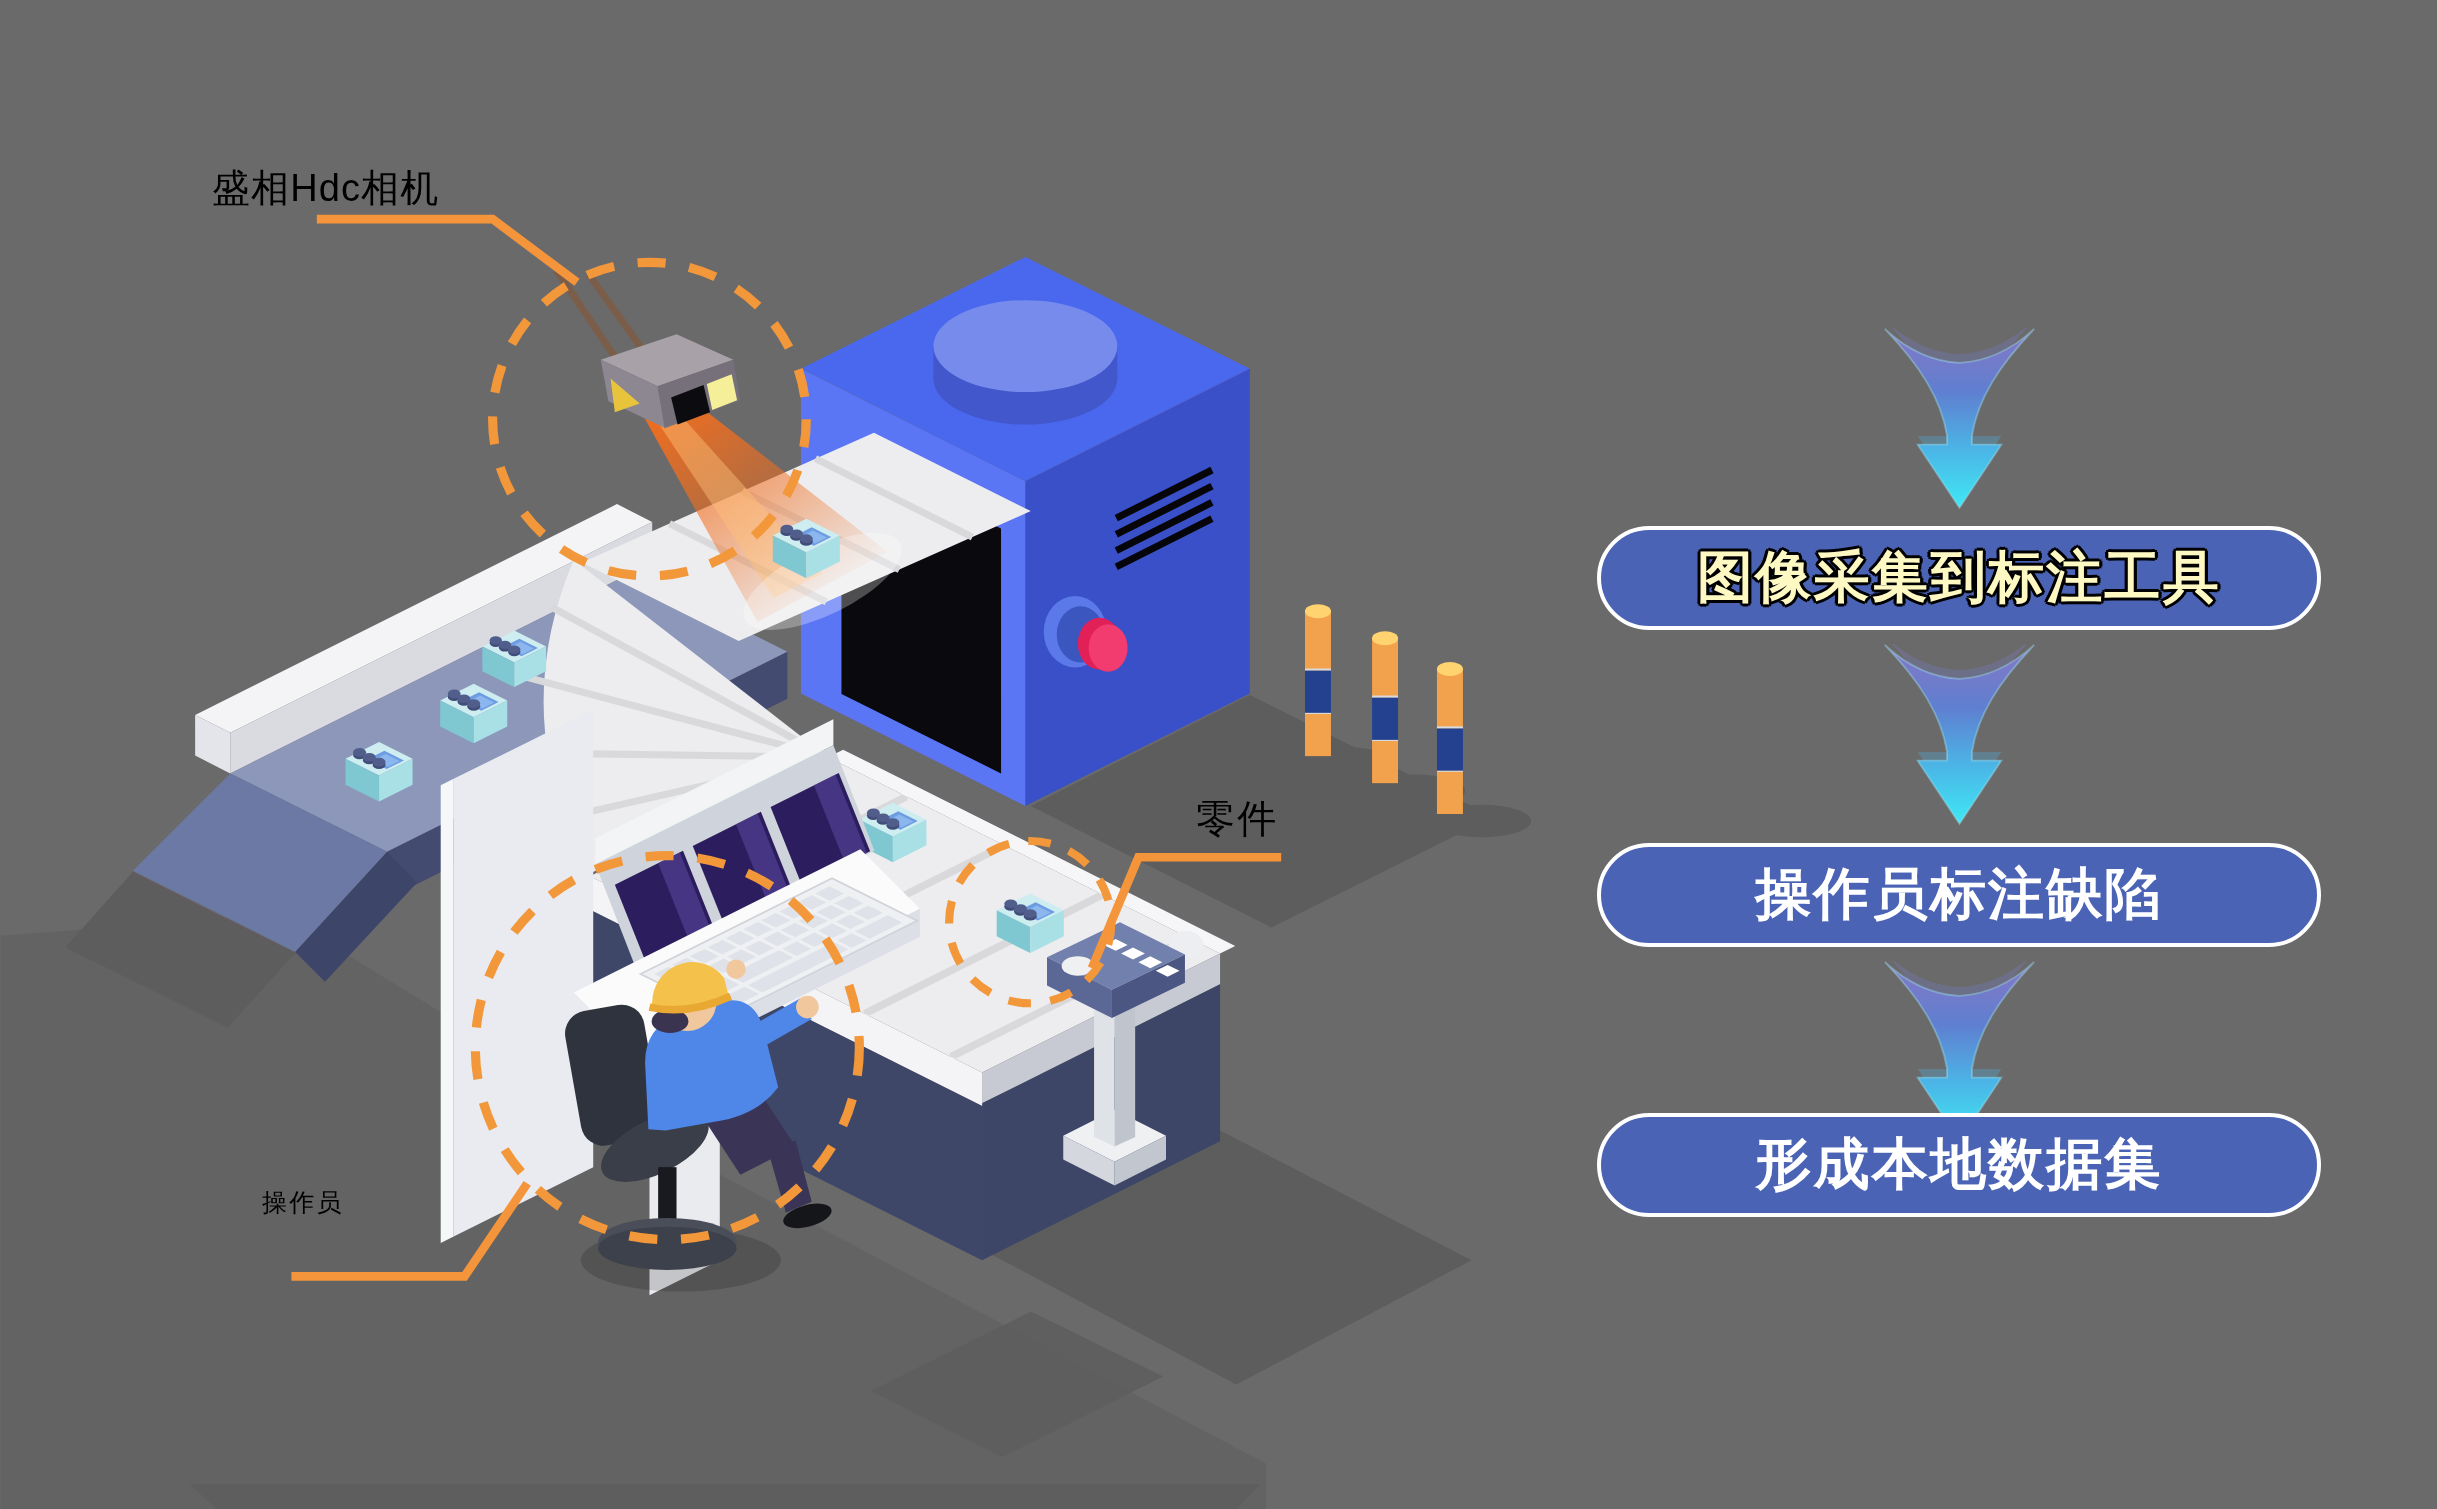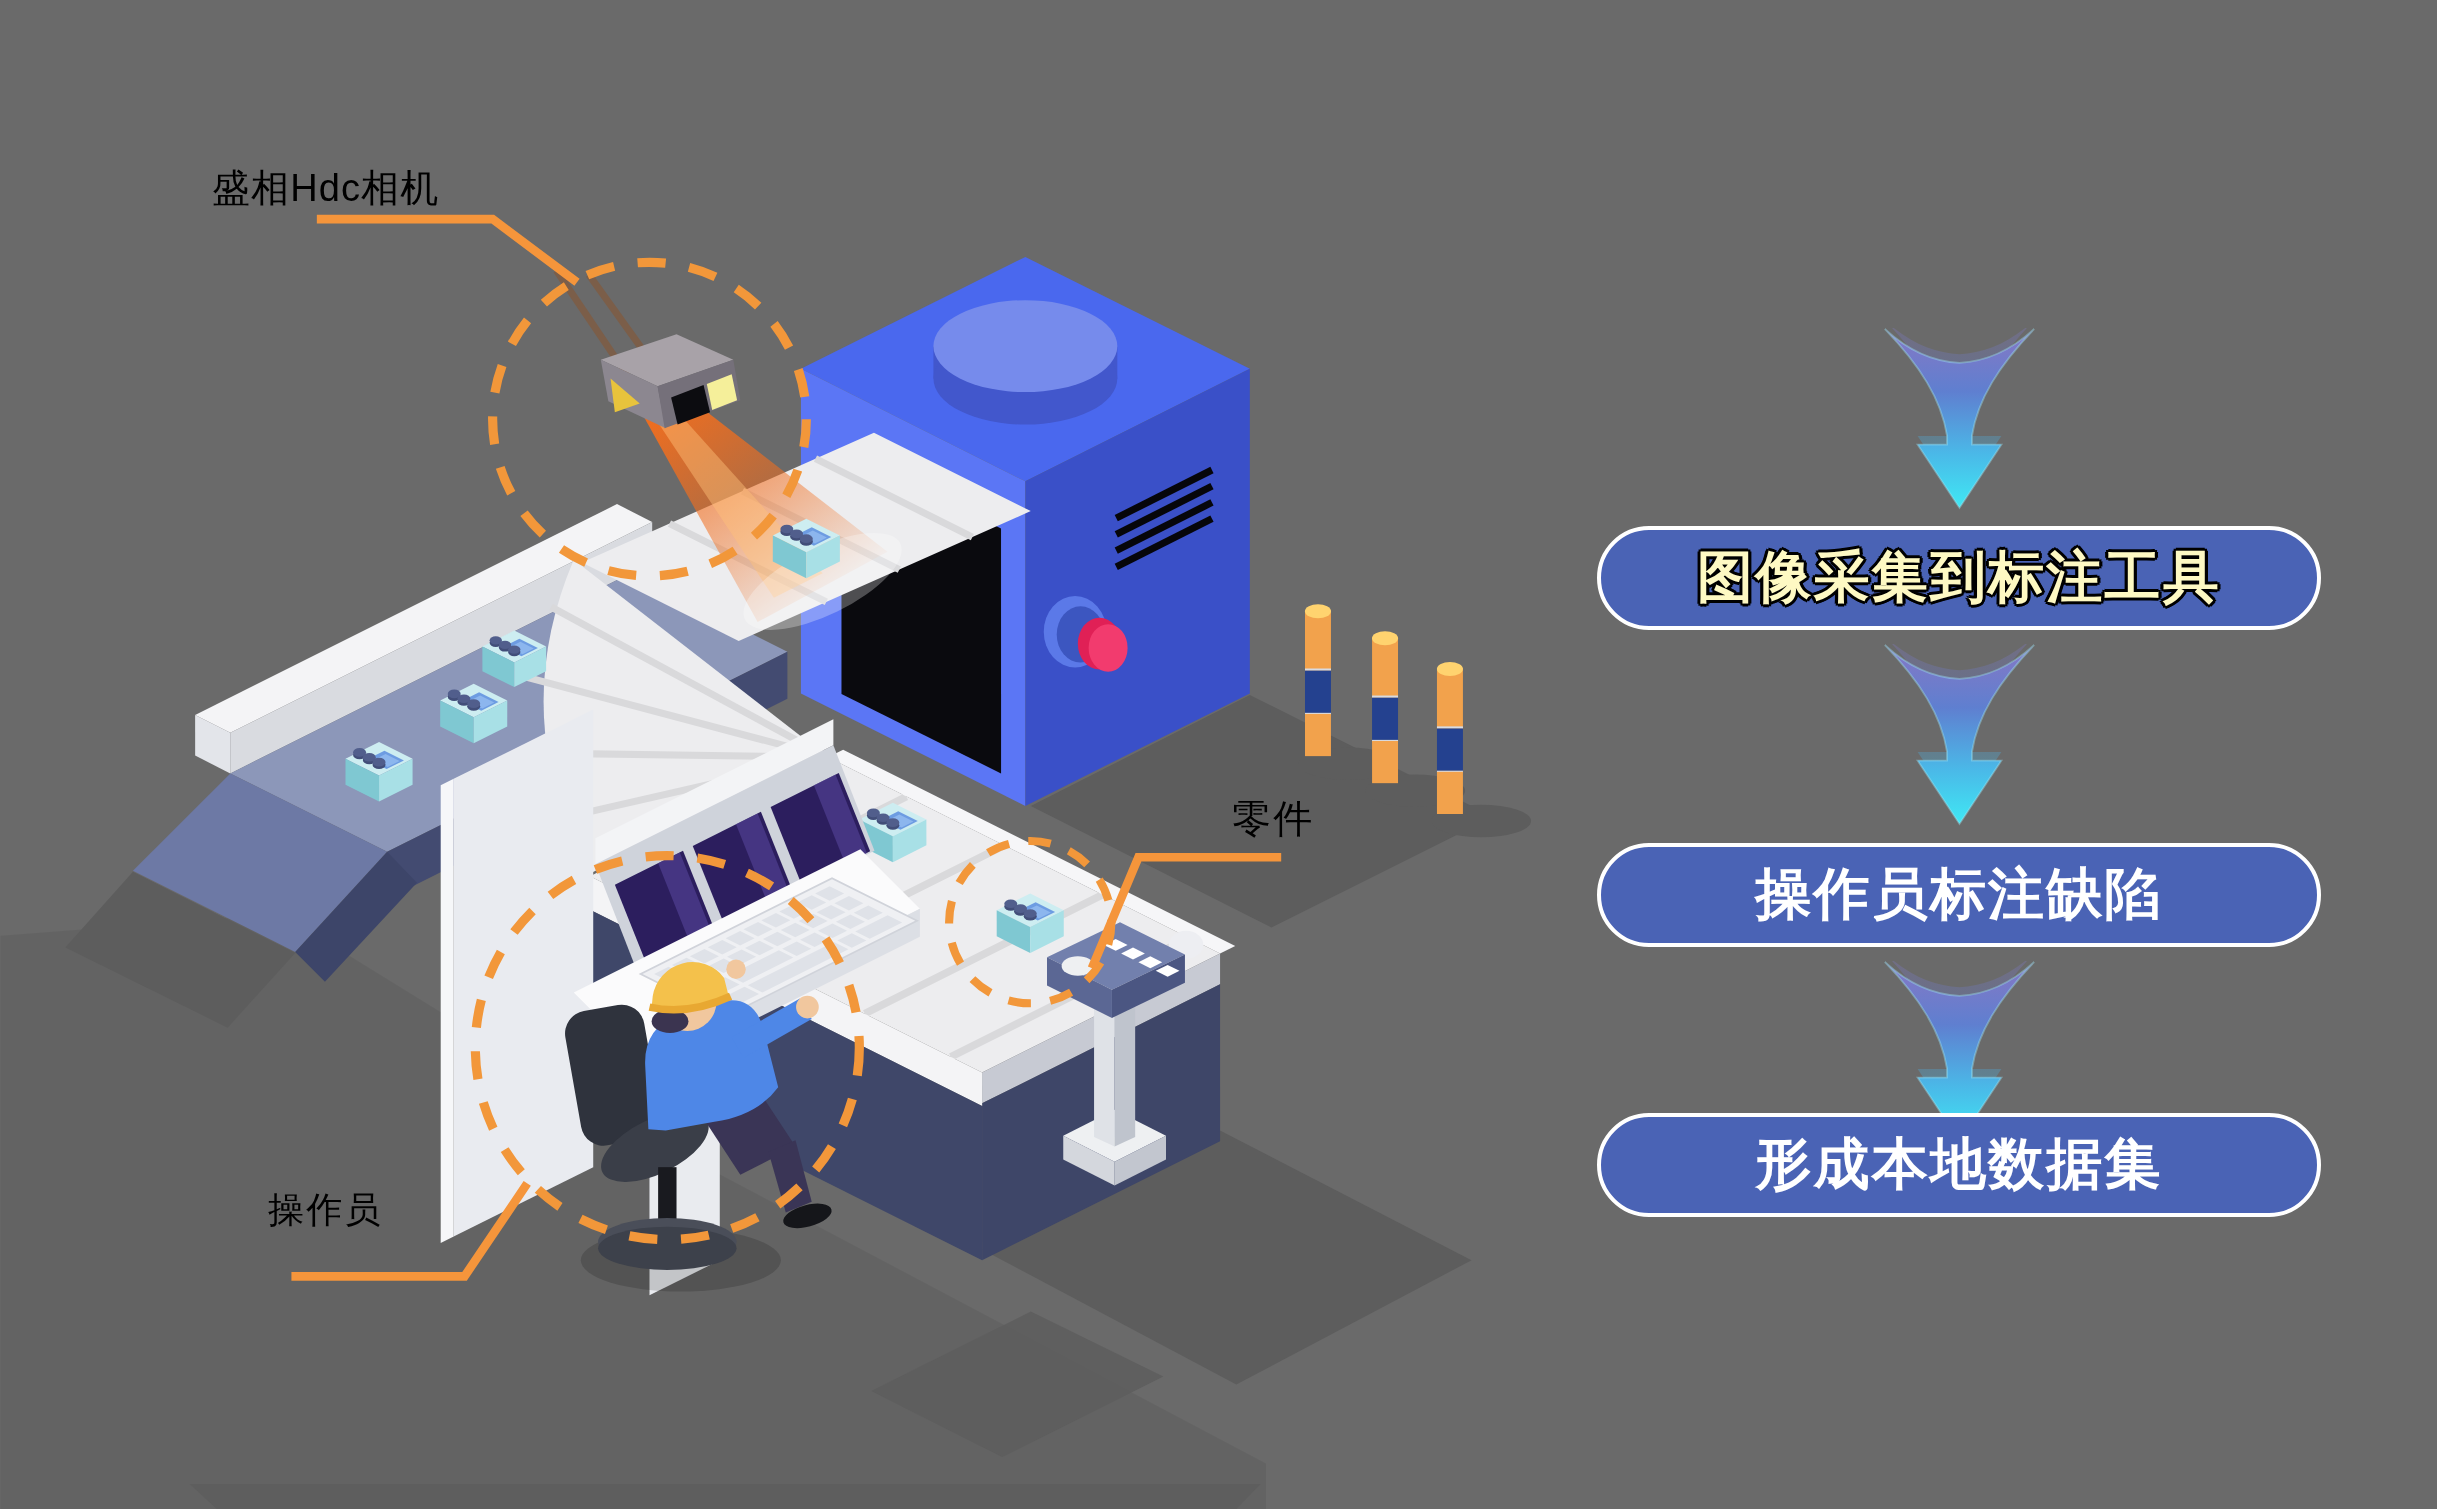--- a/index.html
+++ b/index.html
@@ -1,22 +1,22 @@
 <!DOCTYPE html>
 <html style="font-size:8.7px"><head>
 <meta charset="utf-8">
 <style>
   html,body{margin:0;padding:0;background:#6a6a6a;}
   .stage{position:relative;width:2438px;height:1509px;background:#6a6a6a;overflow:hidden;
          font-family:"Liberation Sans","DejaVu Sans",sans-serif;}
   .scene-svg{position:absolute;left:0;top:0;}
   .scene-label{position:absolute;color:#000000;font-weight:400;white-space:nowrap;}
   .label-camera{left:212px;top:163px;font-size:38px;letter-spacing:1.1px;}
-  .label-part{left:1196px;top:792px;font-size:39px;letter-spacing:2.2px;margin-left:36px;}
-  .label-operator{left:268px;top:1186px;font-size:36px;letter-spacing:2.2px;}
+  .label-part{left:1196px;top:792px;font-size:39px;letter-spacing:2.2px;}
+  .label-operator{left:262px;top:1186px;font-size:25px;letter-spacing:2.2px;}
   .flow-box{position:absolute;left:1597px;width:724px;height:104px;background:#4a63b5;
             border:4.9px solid #ffffff;border-radius:65px;box-sizing:border-box;
             display:flex;align-items:center;justify-content:center;}
   .flow-box span{font-size:56px;font-weight:700;color:#ffffff;letter-spacing:2.2px;white-space:nowrap;}
   .flow-box.highlight span{color:#fef9c3;
      text-shadow:3.2px 0 #000,-3.2px 0 #000,0 3.2px #000,0 -3.2px #000,
                  2.2px 2.2px #000,-2.2px 2.2px #000,2.2px -2.2px #000,-2.2px -2.2px #000;}
   .flow-arrow{position:absolute;left:1881px;width:157px;height:188px;}
 </style>
 </head>

